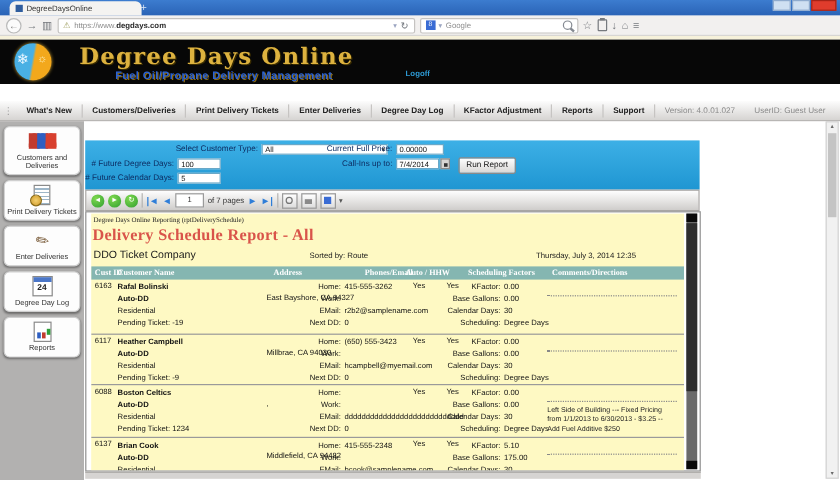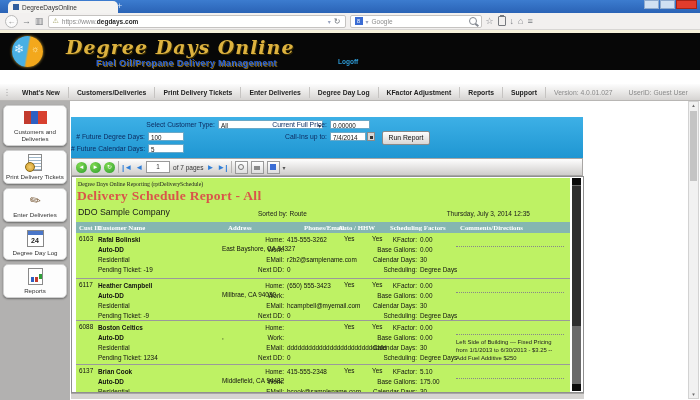--- a/index.html
+++ b/index.html
@@ -37,21 +37,21 @@
   .clipic{width:8px;height:10px;border:1px solid #76797e;border-radius:1px;position:relative;box-sizing:border-box;}
   .clipic::before{content:"";position:absolute;left:1px;top:-2px;width:4px;height:2px;background:#76797e;}
   .beige{left:0;top:30px;width:700px;height:3px;background:#f6f1da;}
 
   
   .blackbar{left:0;top:33px;width:700px;height:37px;background:#070707;}
   .logocircle{left:12px;top:36px;width:31px;height:31px;border-radius:50%;
       background:linear-gradient(100deg,#49b0e4 0 47%,#f3a81c 53% 100%);box-shadow:0 0 3px #caa132;}
   .logosnow{left:14px;top:42px;color:#eaf6ff;font-size:12px;}
   .logosun{left:31px;top:44px;color:#fff3c4;font-size:9px;}
-  .logoscript{left:66px;top:36px;font-family:"DejaVu Serif",serif;font-style:italic;font-weight:bold;
+  .logoscript{left:66px;top:36px;font-family:"DejaVu Serif",serif;font-weight:bold;
       font-size:19px;color:#ddb23f;letter-spacing:1px;text-shadow:1px 1px 0 #3a2c00;white-space:nowrap;}
   .logosub{left:96px;top:58px;font-size:9px;font-weight:bold;color:#2a63d8;letter-spacing:.4px;
       text-shadow:1px 1px 0 #8a6a14;white-space:nowrap;}
   .logoff{left:338px;top:58px;font-size:6.5px;color:#2e9bd6;font-weight:bold;}
 
   .welcome{left:0;top:70px;width:700px;height:14px;background:linear-gradient(#9d9d9d,#7f7f7f);
       color:#fff;font-size:7.5px;line-height:14px;padding-left:5px;box-sizing:border-box;}
 
   .menubar{left:0;top:84px;width:700px;height:17px;background:linear-gradient(#fdfdfd,#d6d4d2);
       border-bottom:1px solid #b8b6b4;display:flex;align-items:center;font-size:6.8px;color:#222;box-sizing:border-box;}
@@ -103,21 +103,21 @@
   .vsep{width:1px;height:12px;background:#b5b3b1;flex:none;}
   .pagebox{width:22px;height:10px;background:#fff;border:1px solid #9a9a9a;text-align:center;line-height:10px;font-size:6.3px;flex:none;}
   .vic{width:11px;height:11px;border:1px solid #9a9a9a;background:linear-gradient(#fff,#ddd);flex:none;position:relative;}
   .vic.print::after{content:"";position:absolute;left:2px;top:4px;width:6px;height:4px;background:#8a8a8a;}
   .vic.zoomi::after{content:"";position:absolute;left:2px;top:2px;width:4px;height:4px;border:1px solid #777;border-radius:50%;}
   .vic.savei::after{content:"";position:absolute;left:2px;top:2px;width:6px;height:6px;background:#3a6cd4;}
   .vdd{color:#555;font-size:6px;}
 
   
   .viewer{left:71px;top:176px;width:513px;height:217px;border:1px solid #8f8f8f;background:#fff;box-sizing:border-box;overflow:hidden;}
-  .rpage{position:absolute;left:4px;top:1px;width:494px;height:214px;overflow:hidden;background:#bef264;}
+  .rpage{position:absolute;left:4px;top:1px;width:494px;height:214px;overflow:hidden;background:#fef9c3;}
   .vscroll{position:absolute;right:2px;top:1px;width:9px;height:213px;background:#6a6a6a;}
   .vscroll::before{content:"";position:absolute;left:0;top:0;width:9px;height:7px;background:#0a0a0a;}
   .vscroll::after{content:"";position:absolute;left:0;bottom:0;width:9px;height:7px;background:#0a0a0a;}
   .vthumb{position:absolute;left:0;top:8px;width:9px;height:140px;background:#2e2e2e;}
   .hstrip{left:71px;top:393px;width:513px;height:6px;background:#d6d4d2;border-top:1px solid #a8a6a4;box-sizing:border-box;}
 
   .bscroll{left:688px;top:101px;width:11px;height:298px;background:#f1f1f1;border:1px solid #d2d2d2;box-sizing:border-box;}
   .bscroll .ar{position:absolute;left:0;width:9px;text-align:center;font-size:4.5px;color:#6a6a6a;}
   .bthumb{position:absolute;left:1px;top:9px;width:7px;height:70px;background:#c4c4c4;}
 
@@ -287,21 +287,21 @@
     <span class="vic zoomi"></span>
     <span class="vic print"></span>
     <span class="vic savei"></span>
     <span class="vdd">▾</span>
   </div>
 
   <div class="abs viewer">
     <div class="rpage">
       <div class="rbc">Degree Days Online Reporting (rptDeliverySchedule)</div>
       <div class="rtitle">Delivery Schedule Report - All</div>
-      <div class="rcompany">DDO Sample Company</div>
+      <div class="rcompany">DDO Ticket Company</div>
       <div class="rsorted">Sorted by:  Route</div>
       <div class="rdate">Thursday, July 3, 2014 12:35</div>
 
       <div class="thead">
         <span style="left:3px">Cust ID</span>
         <span style="left:22px">Customer Name</span>
         <span style="left:152px">Address</span>
         <span style="left:228px">Phones/Email</span>
         <span style="left:262px">Auto / HHW</span>
         <span style="left:314px">Scheduling Factors</span>

